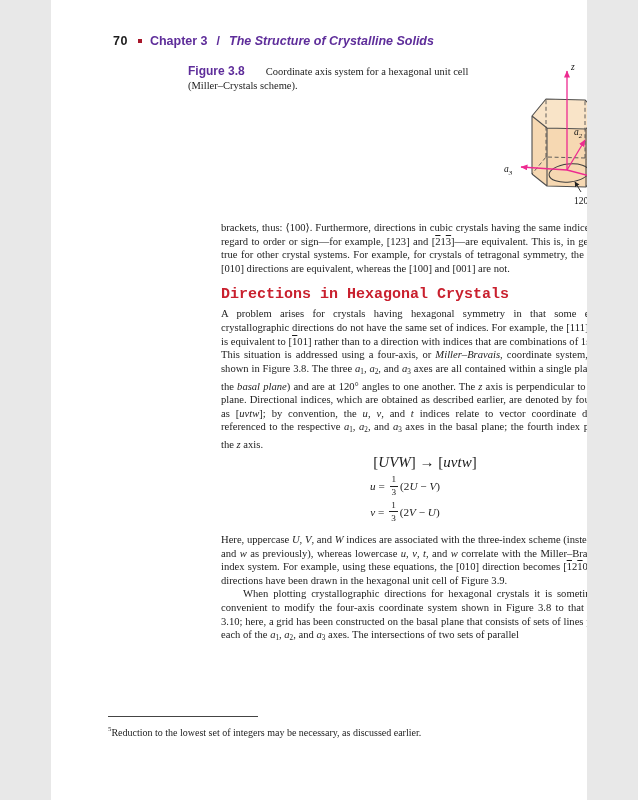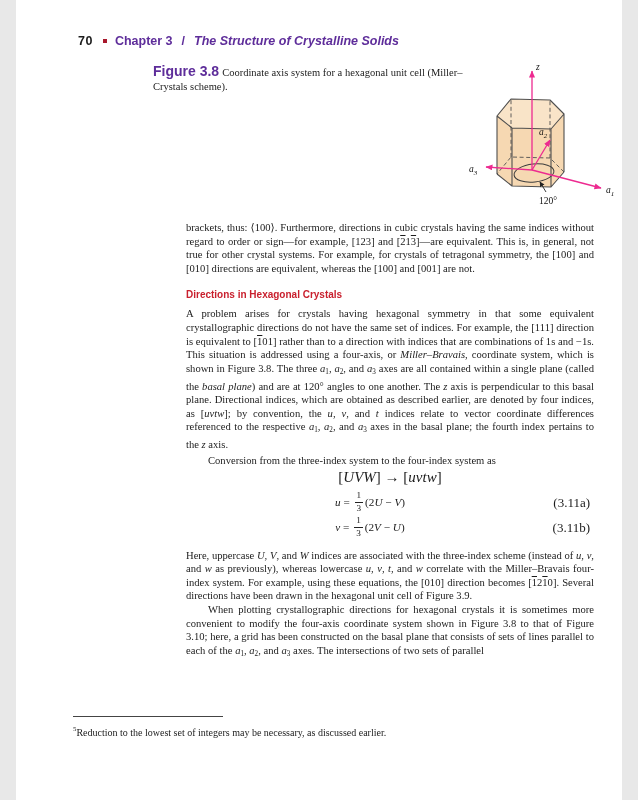--- a/index.html
+++ b/index.html
@@ -1,57 +1,57 @@
 <!DOCTYPE html>
 <html style="--purple: #5e2d9a; --heading_red: #c9202e; --bullet_red: #a8172b; --axis_magenta: #ed2a90; --cell_fill: #f6d8b2; --cell_top: #f9e4c8; --edge_gray: #4f4f4f;"><head>
 <meta charset="utf-8">
 <style>
   html,body{margin:0;padding:0;background:#e8e8e8;}
   .page{
-    position:relative;width:606px;height:800px;background:#ffffff;
+    position:relative;width:536px;height:800px;background:#ffffff;
     margin:0 auto;overflow:hidden;
     font-family:"Liberation Serif","DejaVu Serif",serif;color:#1b1b1b;
   }
   
   .runhead{
     position:absolute;left:62px;top:34px;display:flex;align-items:center;
     font-family:"Liberation Sans","DejaVu Sans",sans-serif;font-weight:bold;font-size:12.5px;
   }
   .pagenum{color:#1c1c1c;letter-spacing:0.5px;}
   .sq{width:4px;height:4px;background:var(--bullet_red);margin:0 8px 0 10px;}
   .crumb{color:var(--purple);}
   .crumb .div{margin:0 9px;}
   .crumb .booktitle{font-style:italic;}
   
   .figcap{position:absolute;left:137px;top:64px;width:314px;font-size:10.5px;line-height:14px;}
   .figcap .figlabel{
     font-family:"Liberation Sans","DejaVu Sans",sans-serif;font-weight:bold;
-    color:var(--purple);font-size:14px;padding-right:3px;
+    color:var(--purple);font-size:12px;padding-right:21px;
   }
   
   .figwrap{position:absolute;left:438px;top:56px;width:180px;height:163px;}
   .cell-sil{fill:var(--cell_fill);stroke:none;}
   .cell-top{fill:var(--cell_top);stroke:none;}
   .edge{stroke:var(--edge_gray);stroke-width:1.1;fill:none;stroke-linejoin:round;}
   .hedge{stroke:var(--edge_gray);stroke-width:0.9;fill:none;stroke-dasharray:4 2.6;}
   .axis{stroke:var(--axis_magenta);stroke-width:1.3;fill:none;}
   .axis-head{fill:var(--axis_magenta);}
   .blk-head{fill:#222222;}
   .ptr{stroke:#222222;stroke-width:0.9;fill:none;}
   .angle-ellipse{stroke:#3d3d3d;stroke-width:1;fill:none;}
   .axlabel{font-family:"Liberation Serif","DejaVu Serif",serif;font-style:italic;font-size:9.5px;fill:#111;}
   .axsub{font-size:7px;}
   .anglelabel{font-family:"Liberation Serif","DejaVu Serif",serif;font-size:9.5px;fill:#111;font-style:normal;}
   
   .bodycol{position:absolute;left:170px;top:221px;width:408px;font-size:10.6px;line-height:13.6px;}
   .para{margin:0;text-align:justify;}
   .indent{text-indent:22px;}
   .sechead{
-    font-family:Liberation Sans, sans-serif;font-weight:bold;
-    color:var(--heading_red);font-size:10px;line-height:14px;margin:13px 0 5px 0;
+    font-family:Liberation Mono, monospace;font-weight:bold;
+    color:var(--heading_red);font-size:15px;line-height:14px;margin:13px 0 5px 0;
   }
   .convline{margin-top:2px;}
   .dispeq{text-align:center;font-size:15px;margin:4px 0 7px 0;}
   .eqblock{margin-top:7px;margin-bottom:9px;}
   .eq-row{position:relative;margin:3px 0;}
   .eq-line{display:block;text-align:center;padding-right:40px;font-size:11.2px;}
   .eq-num{position:absolute;right:4px;top:50%;transform:translateY(-50%);font-size:13px;}
   .p-after-eq{margin-top:9px;}
   
   .rs-i{font-style:italic;}
@@ -120,21 +120,20 @@
   </div>
 
   <div class="bodycol">
 
     <p class="para"><span>brackets, thus: ⟨100⟩. Furthermore, directions in cubic crystals having the same indices without regard to order or sign—for example, [123] and [</span><span class="rs-ov">2</span><span>1</span><span class="rs-ov">3</span><span>]—are equivalent. This is, in general, not true for other crystal systems. For example, for crystals of tetragonal symmetry, the [100] and [010] directions are equivalent, whereas the [100] and [001] are not.</span></p>
 
     <h3 class="sechead">Directions in Hexagonal Crystals</h3>
 
     <p class="para"><span>A problem arises for crystals having hexagonal symmetry in that some equivalent crystallographic directions do not have the same set of indices. For example, the [111] direction is equivalent to [</span><span class="rs-ov">1</span><span>01] rather than to a direction with indices that are combinations of 1s and −1s. This situation is addressed using a four-axis, or </span><span class="rs-i">Miller–Bravais</span><span>, coordinate system, which is shown in Figure 3.8. The three </span><span class="rs-i">a</span><span class="rs-sub">1</span><span>, </span><span class="rs-i">a</span><span class="rs-sub">2</span><span>, and </span><span class="rs-i">a</span><span class="rs-sub">3</span><span> axes are all contained within a single plane (called the </span><span class="rs-i">basal plane</span><span>) and are at 120° angles to one another. The </span><span class="rs-i">z</span><span> axis is perpendicular to this basal plane. Directional indices, which are obtained as described earlier, are denoted by four indices, as [</span><span class="rs-i">uvtw</span><span>]; by convention, the </span><span class="rs-i">u</span><span>, </span><span class="rs-i">v</span><span>, and </span><span class="rs-i">t</span><span> indices relate to vector coordinate differences referenced to the respective </span><span class="rs-i">a</span><span class="rs-sub">1</span><span>, </span><span class="rs-i">a</span><span class="rs-sub">2</span><span>, and </span><span class="rs-i">a</span><span class="rs-sub">3</span><span> axes in the basal plane; the fourth index pertains to the </span><span class="rs-i">z</span><span> axis.</span></p>
 
-    <p class="para indent convline">Conversion from the three-index system to the four-index system as</p>
 
     <div class="dispeq"><span>[</span><span class="rs-i">UVW</span><span>] → [</span><span class="rs-i">uvtw</span><span>]</span></div>
 
 
     <div class="eqblock">
       <div class="eq-row">
         <span class="eq-line"><span class="rs-i">u</span><span> = </span><span class="frac">
               <span class="fn">1</span>
               <span class="fd">3</span>
             </span><span>(2</span><span class="rs-i">U</span><span> − </span><span class="rs-i">V</span><span>)</span></span>

